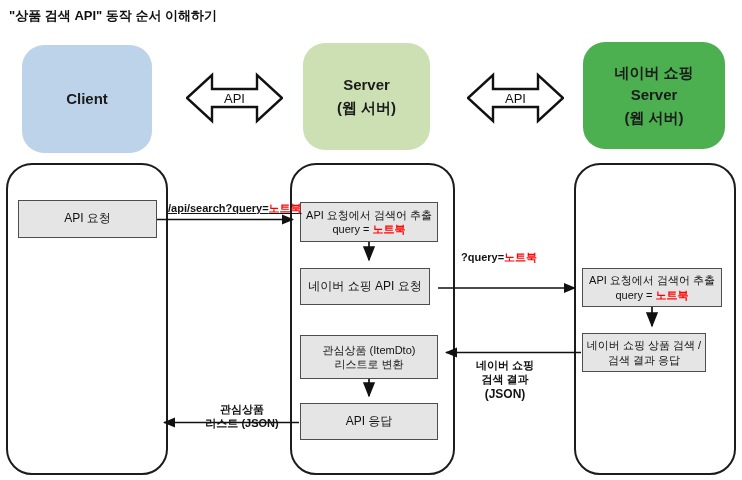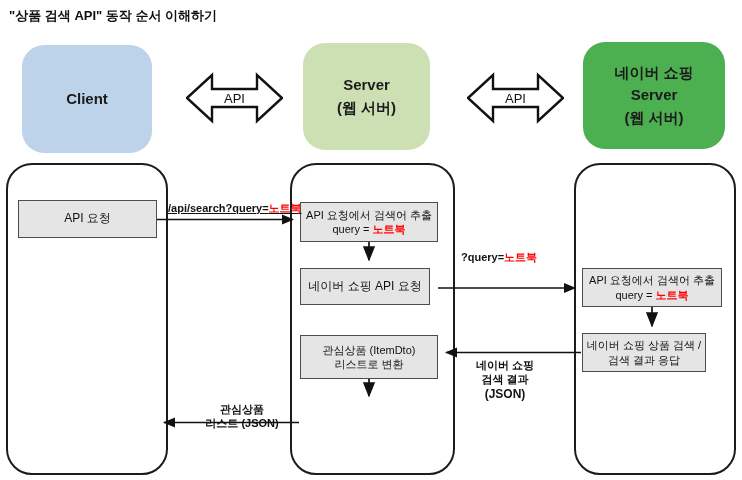--- a/index.html
+++ b/index.html
@@ -109,20 +109,23 @@
     <div>API 요청에서 검색어 추출</div>
     <div><span>query = </span><span class="red">노트북</span></div>
   </div>
   <div class="node" id="n-naver-req">
     <div>네이버 쇼핑 API 요청</div>
   </div>
   <div class="node" id="n-convert">
     <div>관심상품 (ItemDto)</div>
     <div>리스트로 변환</div>
   </div>
+  <div class="node" id="n-api-response">
+    <div>API 응답</div>
+  </div>
 
   <div class="node" id="n-extract-naver">
     <div>API 요청에서 검색어 추출</div>
     <div><span>query = </span><span class="red">노트북</span></div>
   </div>
   <div class="node" id="n-search">
     <div>네이버 쇼핑 상품 검색 /</div>
     <div>검색 결과 응답</div>
   </div>
 

